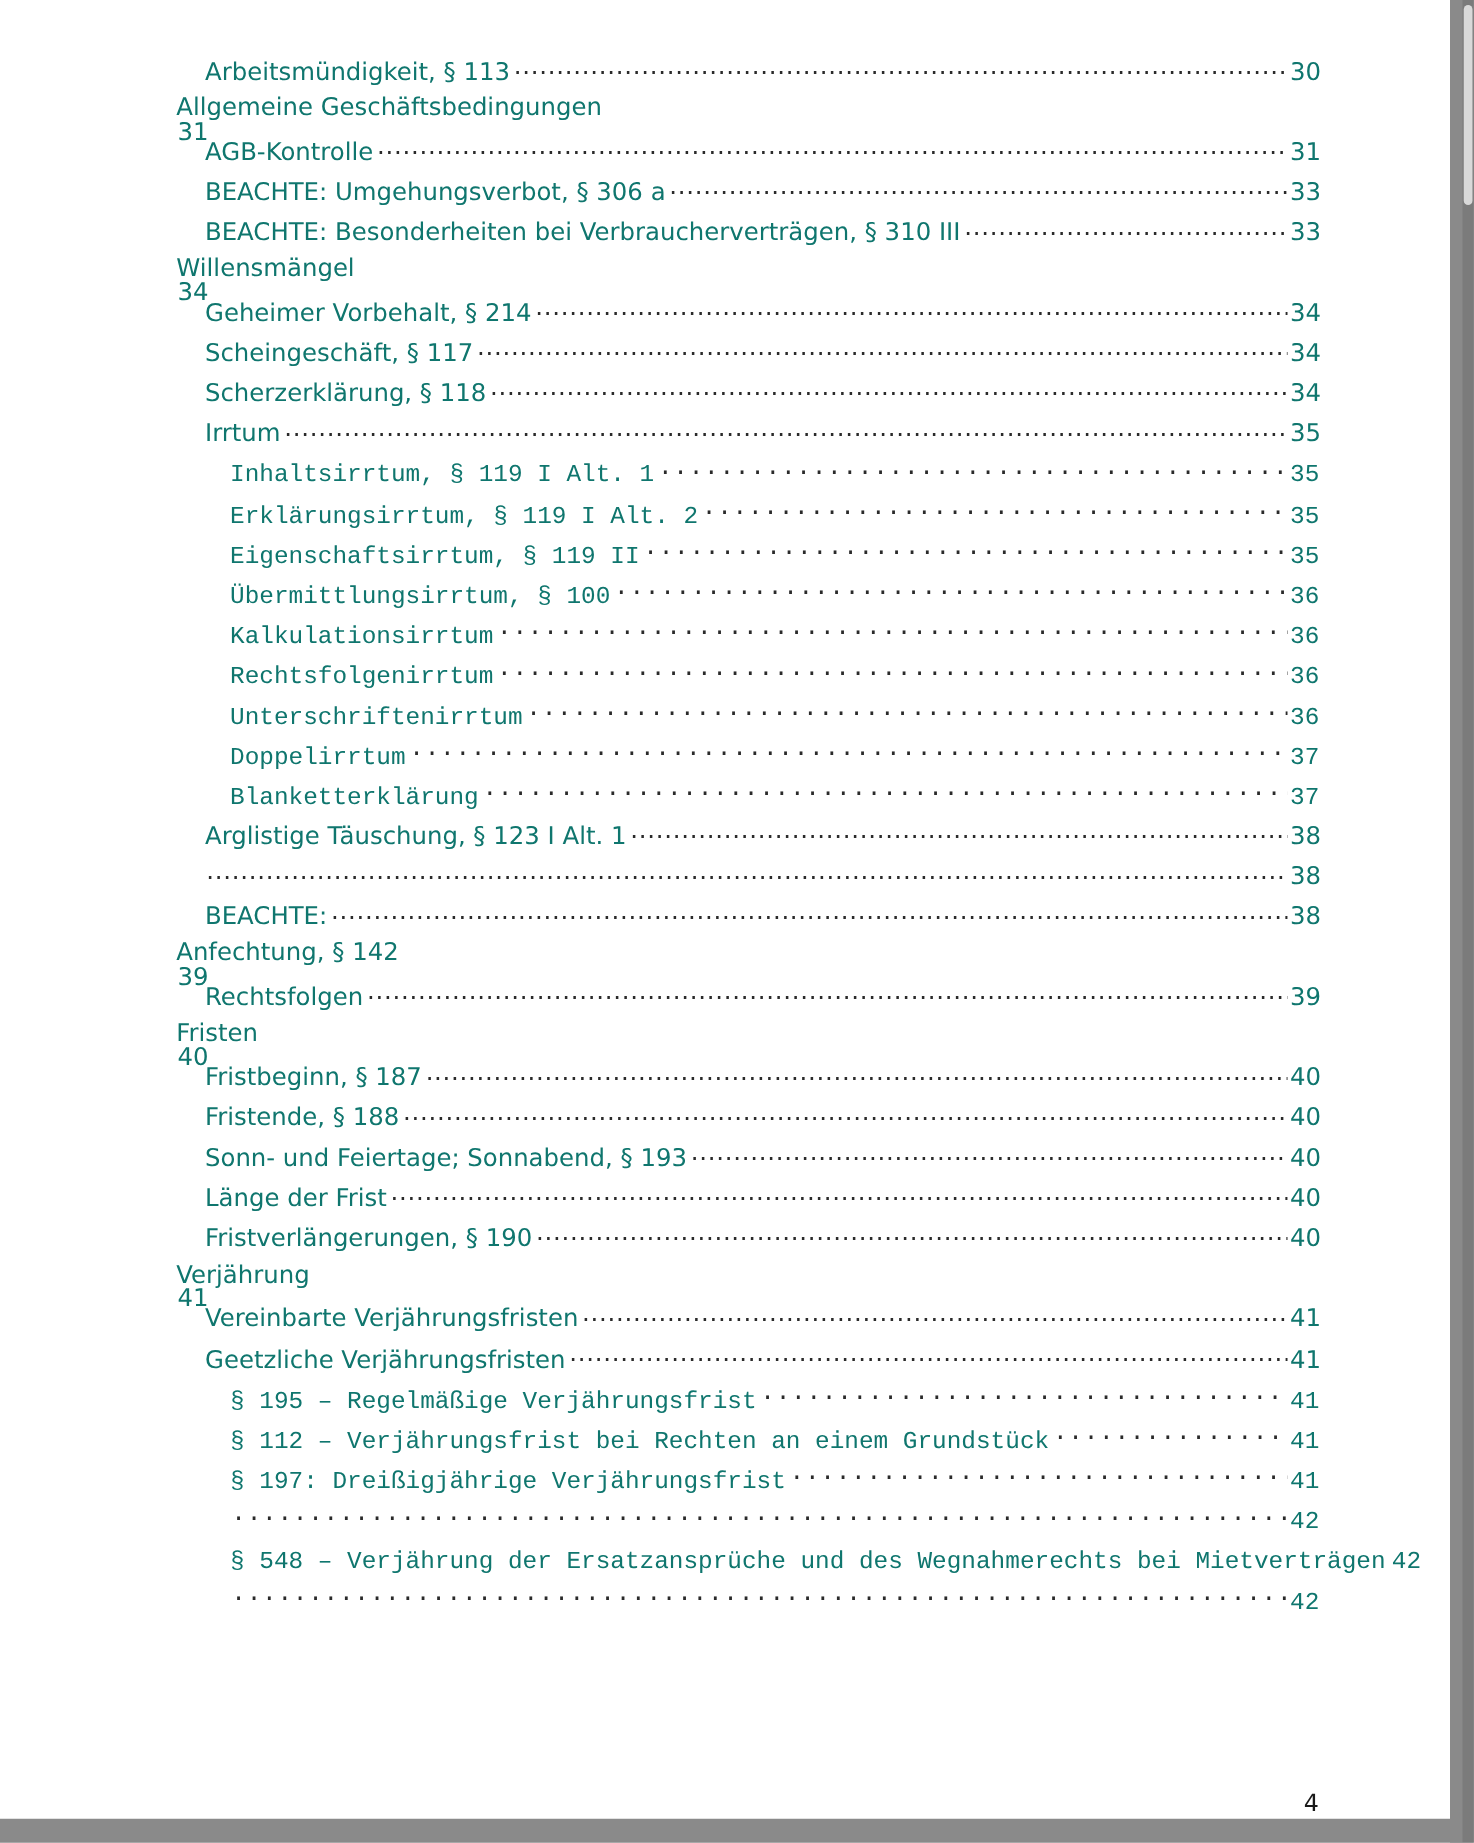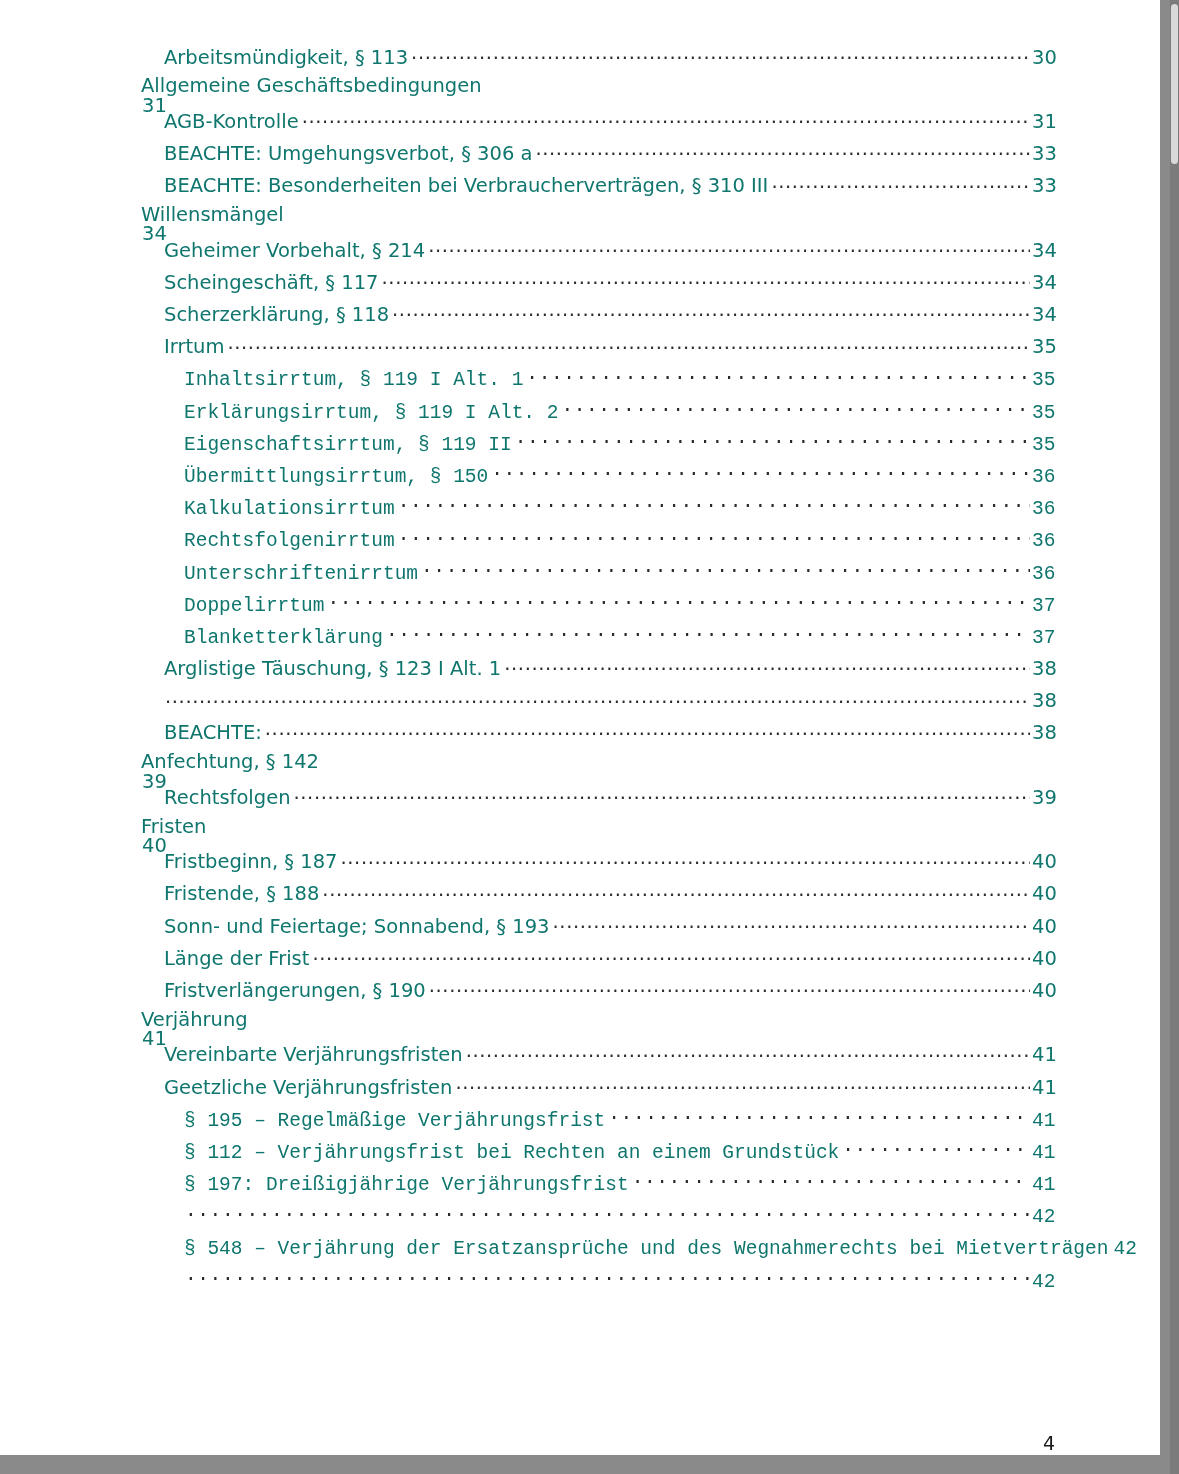--- a/index.html
+++ b/index.html
@@ -188,21 +188,21 @@
             <span class="label">Erklärungsirrtum, § 119 I Alt. 2</span>
             <span class="leader"></span>
             <span class="pageno">35</span>
           </div>
           <div class="toc-entry lvl-3">
             <span class="label">Eigenschaftsirrtum, § 119 II</span>
             <span class="leader"></span>
             <span class="pageno">35</span>
           </div>
           <div class="toc-entry lvl-3">
-            <span class="label">Übermittlungsirrtum, § 150</span>
+            <span class="label">Übermittlungsirrtum, § 100</span>
             <span class="leader"></span>
             <span class="pageno">36</span>
           </div>
           <div class="toc-entry lvl-3">
             <span class="label">Kalkulationsirrtum</span>
             <span class="leader"></span>
             <span class="pageno">36</span>
           </div>
           <div class="toc-entry lvl-3">
             <span class="label">Rechtsfolgenirrtum</span>

